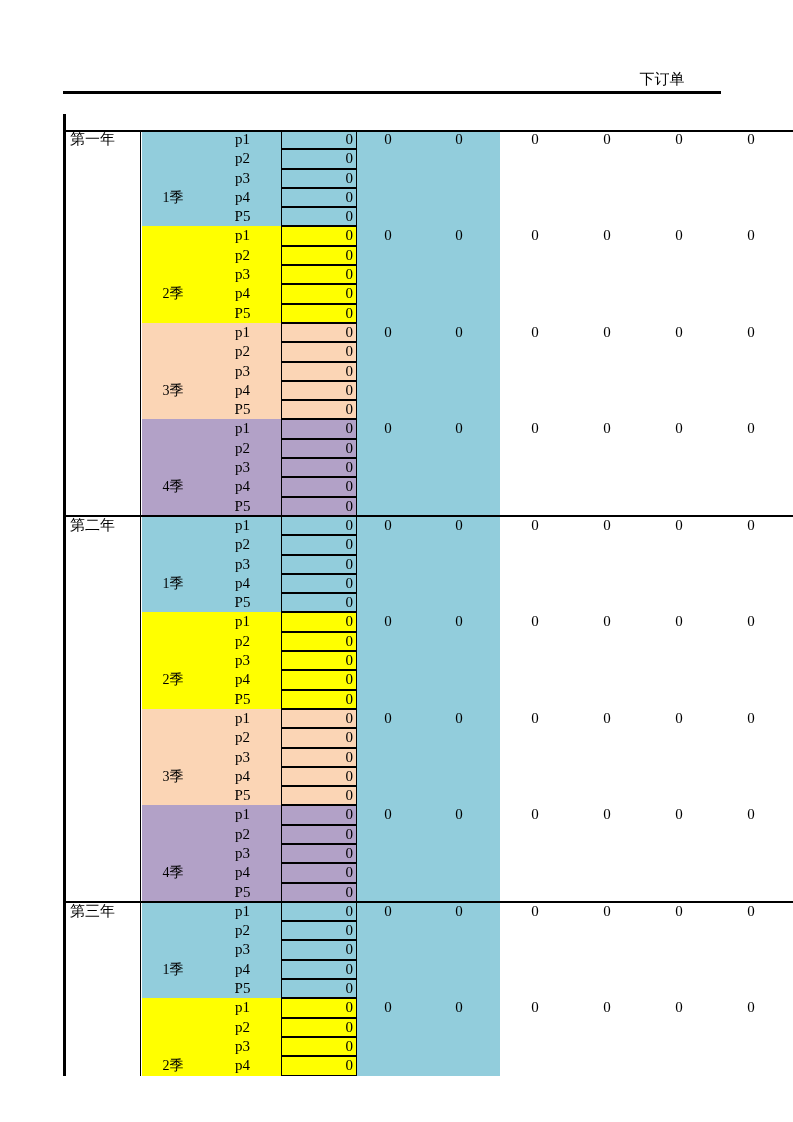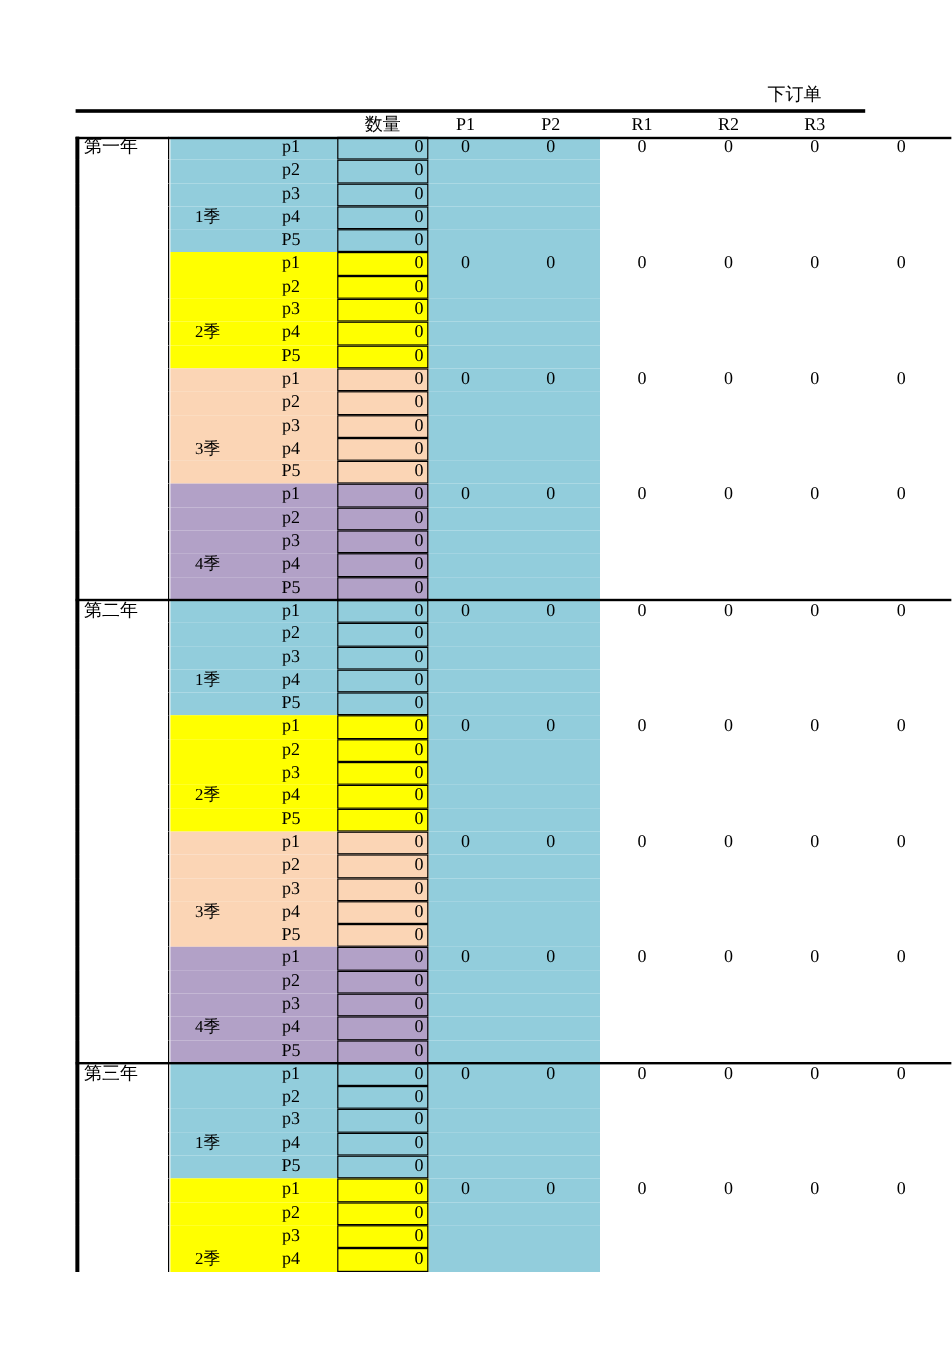--- a/index.html
+++ b/index.html
@@ -57,21 +57,21 @@
     font-size: 15px;
     color: #000000;
     text-align: center;
     white-space: nowrap;
   }
 
   
   .body-area {
     position: absolute;
     left: 63px;
-    top: 114px;
+    top: 130px;
     width: 730px;
   }
 
   .row {
     position: relative;
     height: 19.3px;
     width: 730px;
   }
 
   
@@ -182,28 +182,20 @@
 </style>
 </head>
 <body>
 
 <div id="sheet">
 
   <div class="banner">下订单</div>
 
   <div class="thick-top-rule"></div>
 
-  <div class="header-row" id="header-row">
-      <div class="hdr" style="left: 218px; width: 76px;">数量</div>
-      <div class="hdr" style="left: 294px; width: 62px;">P1</div>
-      <div class="hdr" style="left: 356px; width: 80px;">P2</div>
-      <div class="hdr" style="left: 436px; width: 72px;">R1</div>
-      <div class="hdr" style="left: 508px; width: 72px;">R2</div>
-      <div class="hdr" style="left: 580px; width: 72px;">R3</div>
-    </div>
 
   <div class="body-area" id="body-area">
       <div class="year-rule" style="top: 0px;"></div>
       <div class="row">
         <div class="fill-block" style="background: rgb(146, 205, 220);"></div>
         <div class="cell-year">第一年</div>
         <div class="cell-quarter"></div>
         <div class="cell-product">p1</div>
         <div class="band-blue" style="background: rgb(146, 205, 220);"></div>
         <div class="cell-qty" style="background: rgb(146, 205, 220);">0</div>

